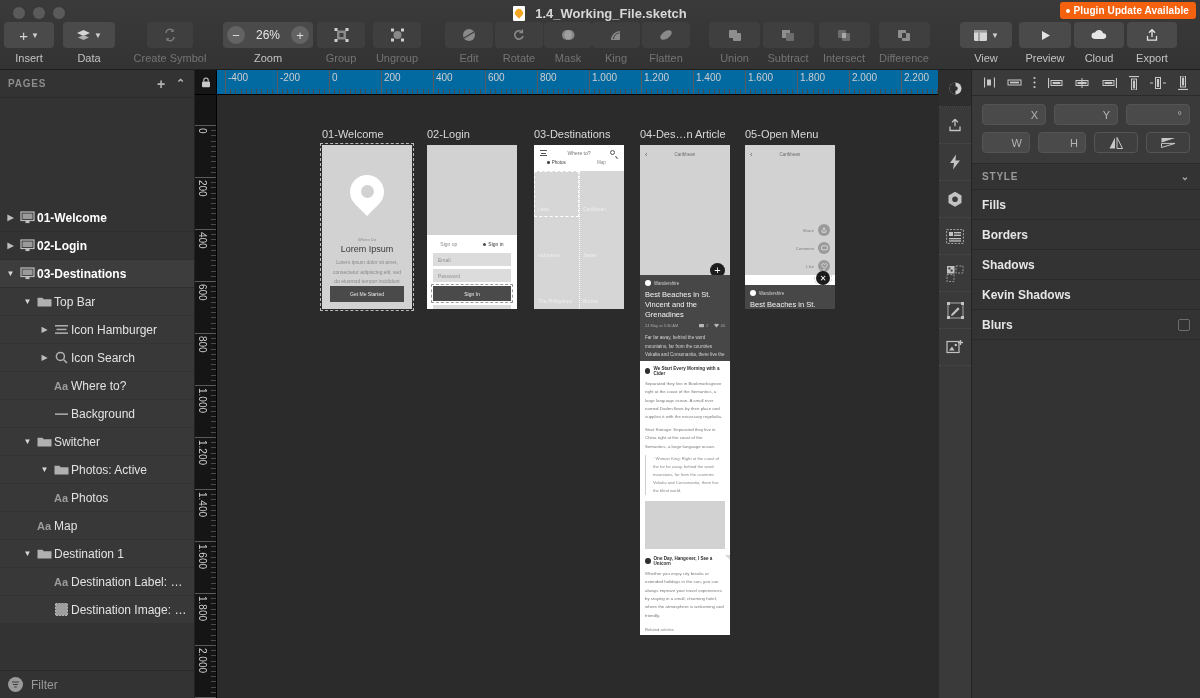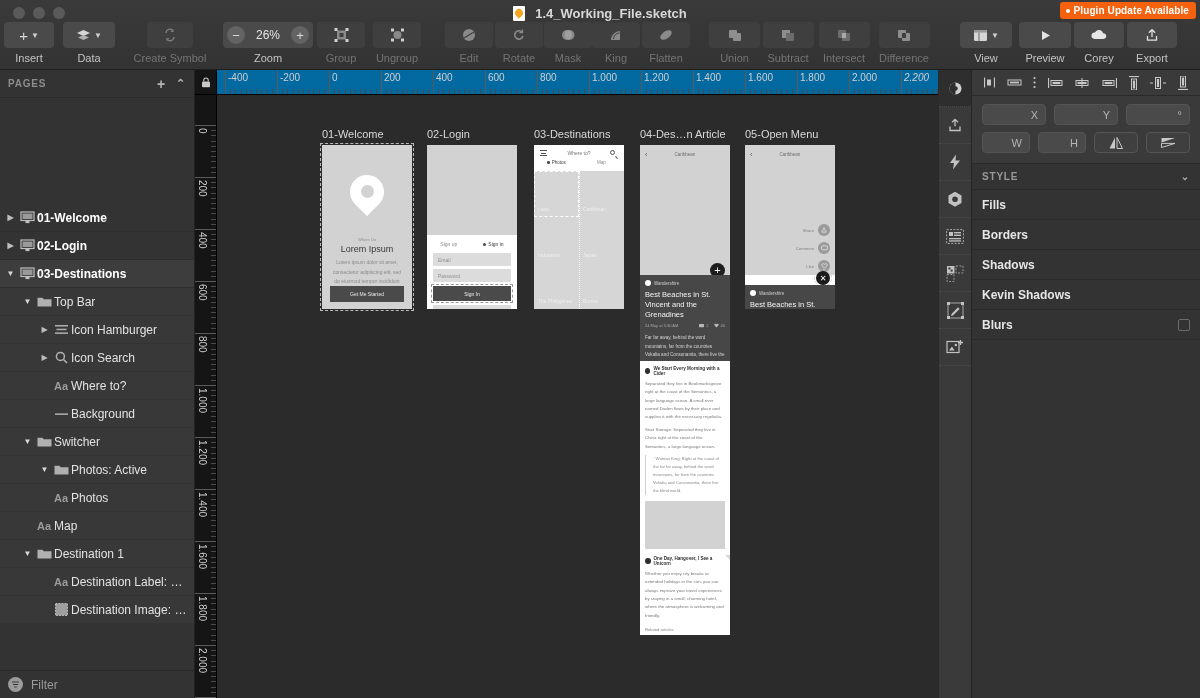--- a/index.html
+++ b/index.html
@@ -445,21 +445,21 @@
           </svg>
         </div>
         <div class="tb-label">Preview</div>
       </div>
       <div class="tb-group" style="width:52px">
         <div class="tb-btn" style="width:50px">
           <svg width="18" height="12" viewBox="0 0 18 12">
             <path d="M4.5 10a3.2 3.2 0 0 1 .4-6.4A4.3 4.3 0 0 1 13 4.2a2.9 2.9 0 0 1 .5 5.8z" fill="#e6e6e6"></path>
           </svg>
         </div>
-        <div class="tb-label">Corey</div>
+        <div class="tb-label">Cloud</div>
       </div>
       <div class="tb-group" style="width:54px">
         <div class="tb-btn" style="width:50px">
           <svg width="14" height="14" viewBox="0 0 14 14">
             <path d="M7 1.5 L10 4.8 M7 1.5 L4 4.8 M7 1.5 V9" stroke="#e2e2e2" stroke-width="1.3" fill="none"></path>
             <path d="M2.5 8v4.2h9V8" stroke="#e2e2e2" stroke-width="1.3" fill="none"></path>
           </svg>
         </div>
         <div class="tb-label">Export</div>
       </div>
@@ -766,21 +766,21 @@
         <div class="rh-min" style="left: 637.2px;"></div>
         <div class="rh-min" style="left: 642.4px;"></div>
         <div class="rh-min" style="left: 647.6px;"></div>
         <div class="rh-min" style="left: 652.8px;"></div>
         <div class="rh-min" style="left: 658px;"></div>
         <div class="rh-min" style="left: 663.2px;"></div>
         <div class="rh-min" style="left: 668.4px;"></div>
         <div class="rh-min" style="left: 673.6px;"></div>
         <div class="rh-min" style="left: 678.8px;"></div>
         <div class="rh-tick" style="left: 684px;"></div>
-        <div class="rh-lab" style="left: 684px; font-style: italic;">2.200</div>
+        <div class="rh-lab" style="left: 684px;">2.200</div>
         <div class="rh-min" style="left: 689.2px;"></div>
         <div class="rh-min" style="left: 694.4px;"></div>
         <div class="rh-min" style="left: 699.6px;"></div>
         <div class="rh-min" style="left: 704.8px;"></div>
         <div class="rh-min" style="left: 710px;"></div>
         <div class="rh-min" style="left: 715.2px;"></div>
         <div class="rh-min" style="left: 720.4px;"></div>
         <div class="rh-min" style="left: 725.6px;"></div>
         <div class="rh-min" style="left: 730.8px;"></div>
         <div class="rh-tick" style="left: 736px;"></div>

